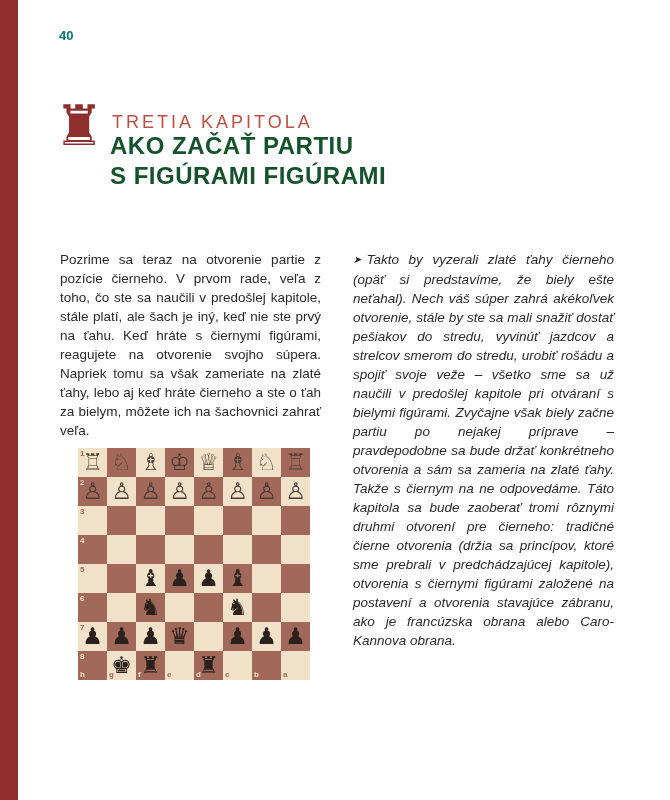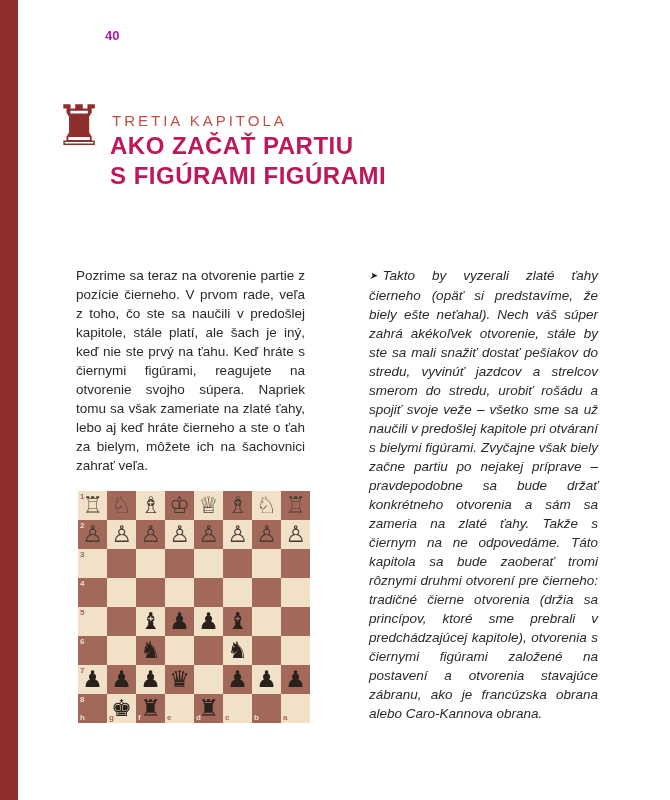--- a/index.html
+++ b/index.html
@@ -1,27 +1,27 @@
 <!DOCTYPE html>
 <html><head>
 <meta charset="utf-8">
 <style>
   html,body{margin:0;padding:0;}
   body{
     width:670px;height:800px;position:relative;background:#ffffff;
     font-family:"Liberation Sans",sans-serif;color:#2a2a2a;overflow:hidden;
   }
   .spine{position:absolute;left:0;top:0;width:18px;height:800px;background:#8e2f2e;}
-  .page-number{position:absolute;left:59px;top:28px;font-size:13px;font-weight:bold;color:#a21caf;margin-left:46px;}
+  .page-number{position:absolute;left:59px;top:28px;font-size:13px;font-weight:bold;color:#0f766e;}
   .chapter-rook{position:absolute;left:54px;top:96px;font-size:56px;line-height:60px;color:#8e2f2e;}
-  .kicker{position:absolute;left:112px;top:112px;font-size:15px;letter-spacing:3px;color:#bf4f43;font-weight:400;}
-  .title{position:absolute;left:110px;top:131px;font-size:24px;line-height:30px;font-weight:800;color:#be185d;letter-spacing:0.5px;}
+  .kicker{position:absolute;left:112px;top:112px;font-size:18px;letter-spacing:3px;color:#bf4f43;font-weight:400;}
+  .title{position:absolute;left:110px;top:131px;font-size:24px;line-height:30px;font-weight:800;color:#14532d;letter-spacing:0.5px;}
   .columns{position:absolute;left:60px;top:250px;width:554px;display:flex;gap:32px;}
   .col{width:261px;font-size:13.5px;line-height:19px;text-align:justify;color:#2a2a2a;}
-  .col p{margin:16px;}
+  .col p{margin:0;}
   .pointer-icon{font-size:10px;color:#1d1d1d;margin-right:5px;position:relative;top:-1px;}
   .right-col p{text-indent:0;font-style:italic;}
   .board-wrap{margin:8px 0 0 18px;}
   .board{display:grid;grid-template-columns:repeat(8,29px);grid-auto-rows:29px;width:232px;}
   .sq{position:relative;}
   .sq.light{background:#f0e1c8;}
   .sq.dark{background:#a2685a;}
   .piece{display:block;width:100%;text-align:center;font-size:23px;line-height:29px;
          font-family:"DejaVu Sans",sans-serif;}
   .piece.w{color:#4a3b33;}

